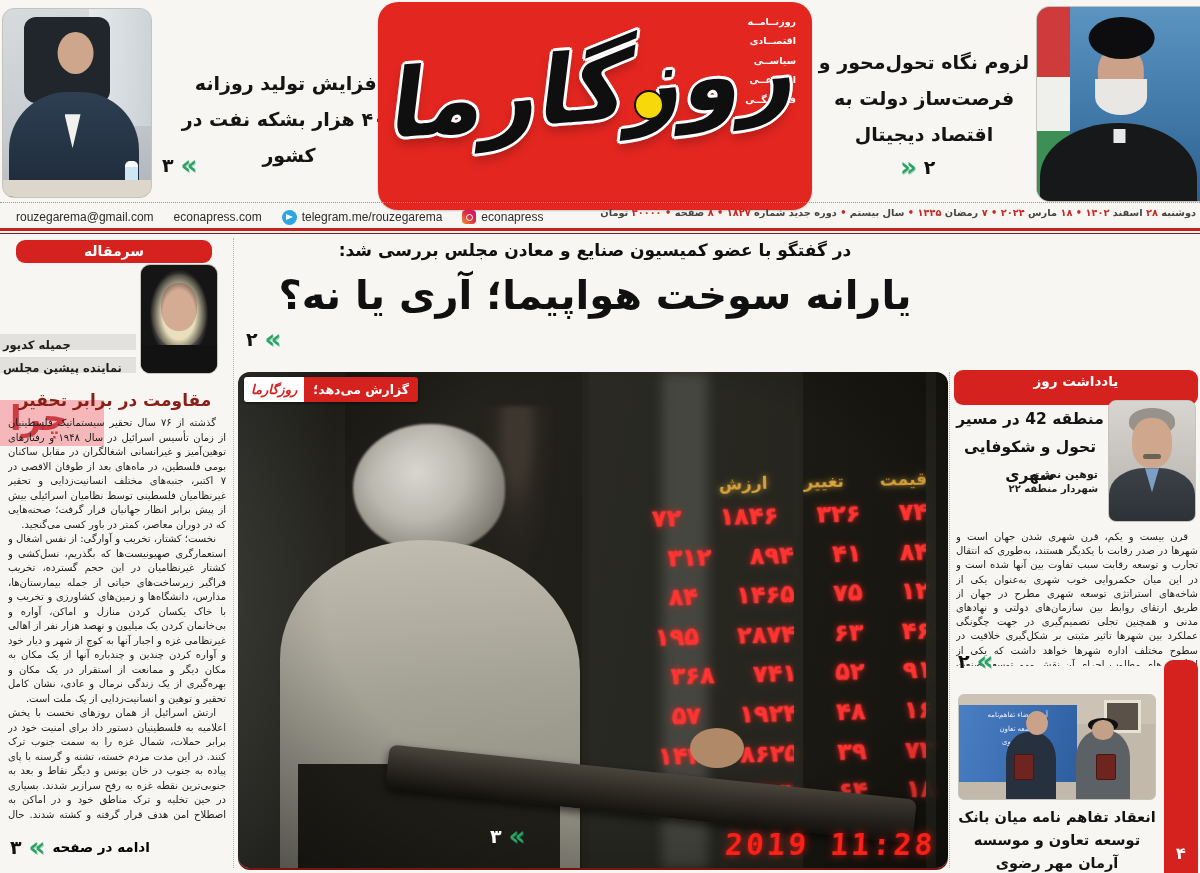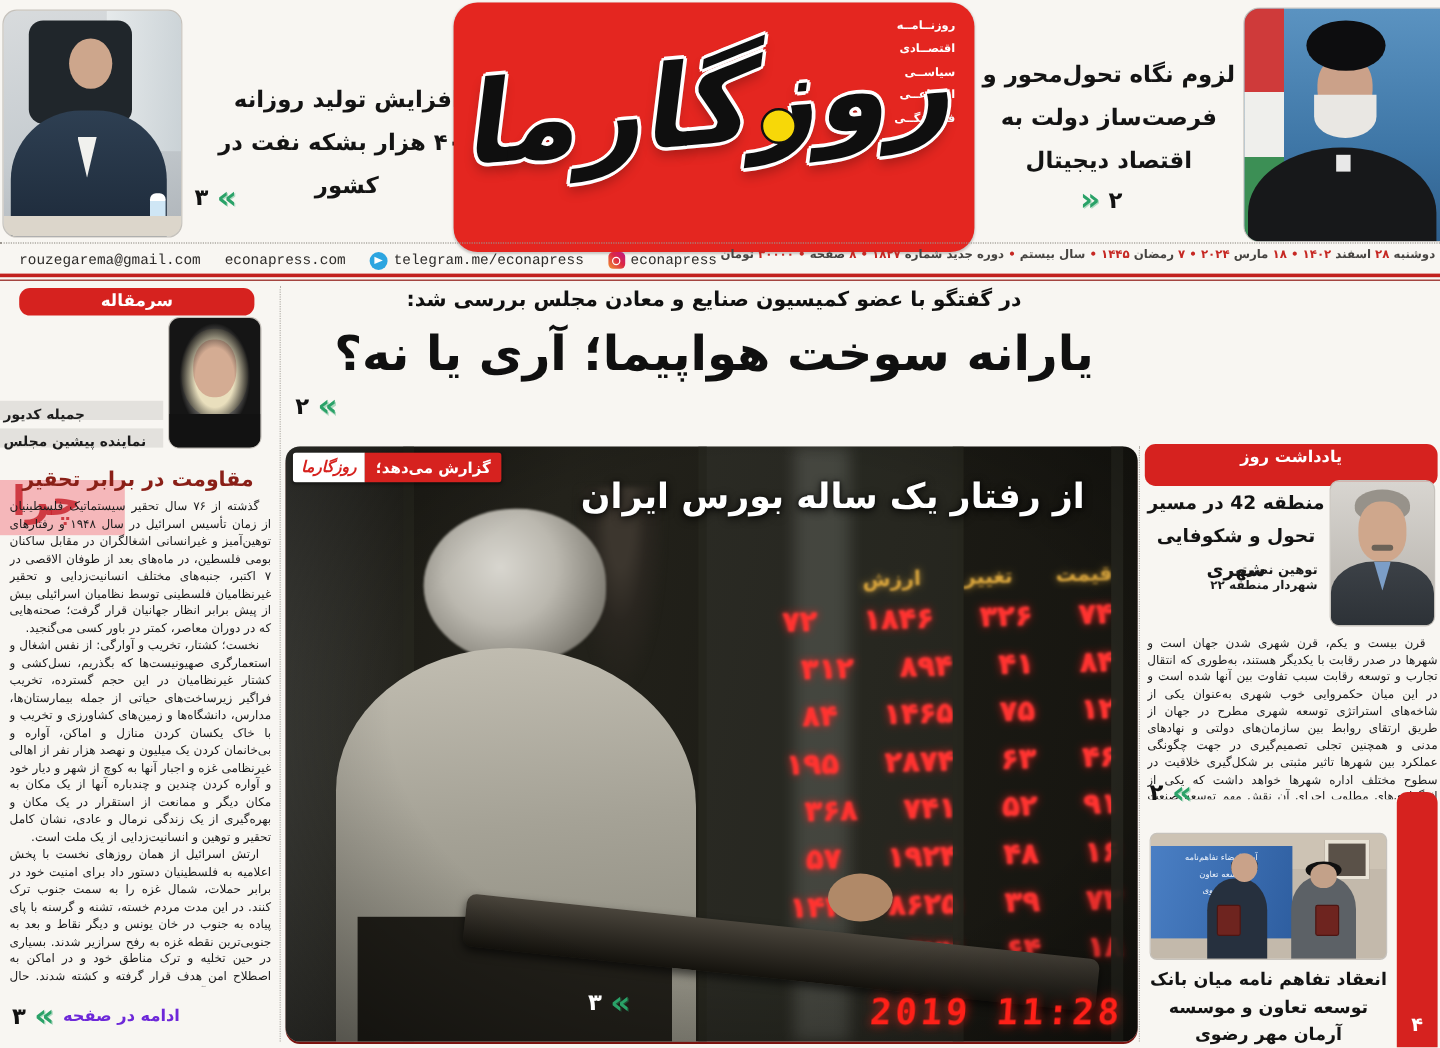--- a/index.html
+++ b/index.html
@@ -62,21 +62,21 @@
   .hl-digital { left:812px; top:44px; width:224px; }
 
   .logo-box { left:378px; top:2px; width:434px; height:208px; background:#e42620; border-radius:20px; overflow:hidden; box-shadow:0 1px 2px rgba(0,0,0,.2); }
   .logo-script { position:absolute; left:0; top:30px; width:100%; text-align:center; font-size:95px; font-weight:bold; color:#0f0f0f; transform:rotate(-5deg) skewX(-12deg); letter-spacing:2px;
     text-shadow:-3px 0 0 #fff,3px 0 0 #fff,0 -3px 0 #fff,0 3px 0 #fff,-2px -2px 0 #fff,2px 2px 0 #fff,-2px 2px 0 #fff,2px -2px 0 #fff,0 7px 10px rgba(0,0,0,.25); }
   .logo-dot { position:absolute; left:256px; top:88px; width:30px; height:30px; border-radius:50%; background:#f7d808; border:2px solid #111; }
   .logo-tagline { position:absolute; right:16px; top:10px; color:#fff; font-size:9.5px; font-weight:bold; line-height:2.05; text-align:right; direction:rtl; letter-spacing:.5px; }
 
   .dotted-top { left:0; top:202px; width:1200px; height:0; border-top:1px dotted #9b968f; }
   .contacts { left:4px; top:205px; width:600px; height:24px; display:flex; align-items:center; gap:20px; padding-left:12px;
-    font-family:Liberation Mono, monospace; font-size:12px; color:#2e2c2a; direction:ltr; }
+    font-family:Liberation Sans, sans-serif; font-size:12px; color:#2e2c2a; direction:ltr; }
   .c-item { display:flex; align-items:center; gap:5px; }
   .tg-icon { width:15px; height:15px; border-radius:50%; background:#2ca5e0; position:relative; }
   .tg-icon::after { content:""; position:absolute; left:4px; top:4px; border-left:7px solid #fff; border-top:3.5px solid transparent; border-bottom:3.5px solid transparent; }
   .ig-icon { width:14px; height:14px; border-radius:4px; background:linear-gradient(45deg,#f09433,#dc2743 55%,#bc1888); position:relative; }
   .ig-icon::after { content:""; position:absolute; left:3.5px; top:3.5px; width:5px; height:5px; border:1.5px solid #fff; border-radius:50%; }
 
   .dateline { right:4px; top:207px; direction:rtl; white-space:nowrap; font-size:9.8px; font-weight:bold; color:#474542; }
   .dateline .dl-num { color:#c62823; }
   .dateline .dl-sep { color:#c62823; }
 
@@ -104,21 +104,21 @@
   .ed-bar { left:16px; top:240px; width:196px; height:23px; font-size:14px; line-height:23px; }
   .ed-stripe { left:0; height:16px; background:#e3e1dd; width:136px; direction:rtl; text-align:left; padding-left:3px; color:#1d1d1d; }
   .ed-stripe .t { font-size:11.5px; font-weight:bold; line-height:16px; white-space:nowrap;margin-top:24px; }
   .ed-s1 { top:334px; } .ed-s2 { top:357px; }
   .ed-title { left:4px; top:390px; width:222px; text-align:center; font-size:17px; font-weight:bold; color:#8a1f17; direction:rtl; z-index:2; }
   .ed-mark { left:-6px; top:400px; width:110px; height:46px; background:rgba(242,120,130,.5); overflow:hidden; z-index:1; }
   .ed-mark span { font-size:34px; font-weight:bold; color:rgba(198,28,38,.8); position:absolute; left:6px; top:-2px;margin-left:10px; }
   .ed-body { left:8px; top:416px; width:218px; height:406px; overflow:hidden; direction:rtl; text-align:justify; font-size:10px; line-height:1.45; color:#1c1c1c; z-index:2; }
   .ed-body p { text-indent:10px; margin:0; }
   .ed-continue { left:10px; top:836px; }
-  .ed-continue .lbl { font-size:13.5px; font-weight:bold; color:#6d28d9; }
+  .ed-continue .lbl { font-size:13.5px; font-weight:bold; color:#000000; }
   .vdash { border-left:1px dotted #b5b1ab; width:0; }
   .vd1 { left:233px; top:238px; height:630px; }
   .vd2 { left:949px; top:372px; height:496px; }
 
   
   .report { left:238px; top:372px; width:710px; height:496px; border-radius:12px; overflow:hidden;
     background:linear-gradient(100deg,#191813 0%,#23221b 30%,#15140f 100%); box-shadow:0 2px 0 #7a1410; }
   .rp-glass1 { position:absolute; left:0; top:0; width:100px; height:100%; background:linear-gradient(90deg,rgba(205,210,205,.20),rgba(205,210,205,.03)); }
   .rp-glass2 { position:absolute; left:350px; top:0; width:210px; height:100%; background:rgba(190,195,190,.07); }
   .rp-streak { position:absolute; left:424px; top:0; width:46px; height:100%; background:rgba(235,240,235,.15); filter:blur(6px); }
@@ -206,21 +206,21 @@
     <div class="pr-turban"></div>
   </div>
 
   <div class="abs dotted-top"></div>
 
   <div class="abs contacts">
     <span class="c-item">rouzegarema@gmail.com</span>
     <span class="c-item">econapress.com</span>
     <span class="c-item">
       <span class="tg-icon"></span>
-      <span>telegram.me/econapress</span>
+      <span>telegram.me/rouzegarema</span>
     </span>
     <span class="c-item">
       <span class="ig-icon"></span>
       <span>econapress</span>
     </span>
   </div>
 
   <div class="abs dateline">دوشنبه <span class="dl-num">۲۸</span> اسفند <span class="dl-num">۱۴۰۲</span><span class="dl-sep"> • </span><span class="dl-num">۱۸</span> مارس <span class="dl-num">۲۰۲۴</span><span class="dl-sep"> • </span><span class="dl-num">۷</span> رمضان <span class="dl-num">۱۴۴۵</span><span class="dl-sep"> • </span>سال بیستم<span class="dl-sep"> • </span>دوره جدید شماره <span class="dl-num">۱۸۲۷</span><span class="dl-sep"> • </span><span class="dl-num">۸</span> صفحه<span class="dl-sep"> • </span><span class="dl-num">۳۰۰۰۰</span> تومان</div>
 
   <div class="abs rule-a"></div>
@@ -296,21 +296,20 @@
     <div class="rp-pants"></div>
     <div class="rp-rail"></div>
     <div class="rp-hand"></div>
     <div class="rp-vignette"></div>
 
     <div class="rp-tag">
       <span class="rp-tag-brand">روزگارما</span>
       <span class="rp-tag-label">گزارش می‌دهد؛</span>
     </div>
     <div class="rp-hl">
-      <div>از رفتار یک ساله بورس ایران</div>
     </div>
     <div class="ind ind-report">
       <span class="n">۳</span>
       <span class="chev">«</span>
     </div>
     <div class="rp-time">2019 11:28</div>
   </div>
 
   <div class="abs sec-bar note-bar">یادداشت روز</div>
   <div class="abs note-title">منطقه 42 در مسیر تحول و شکوفایی شهری</div>

